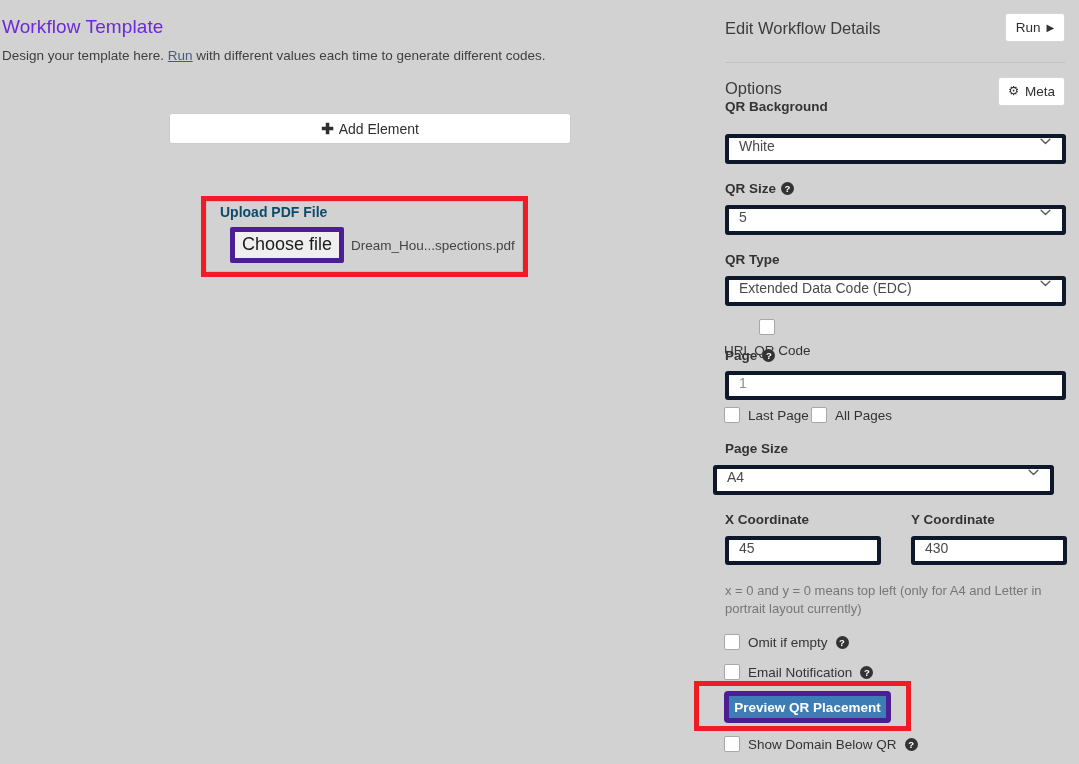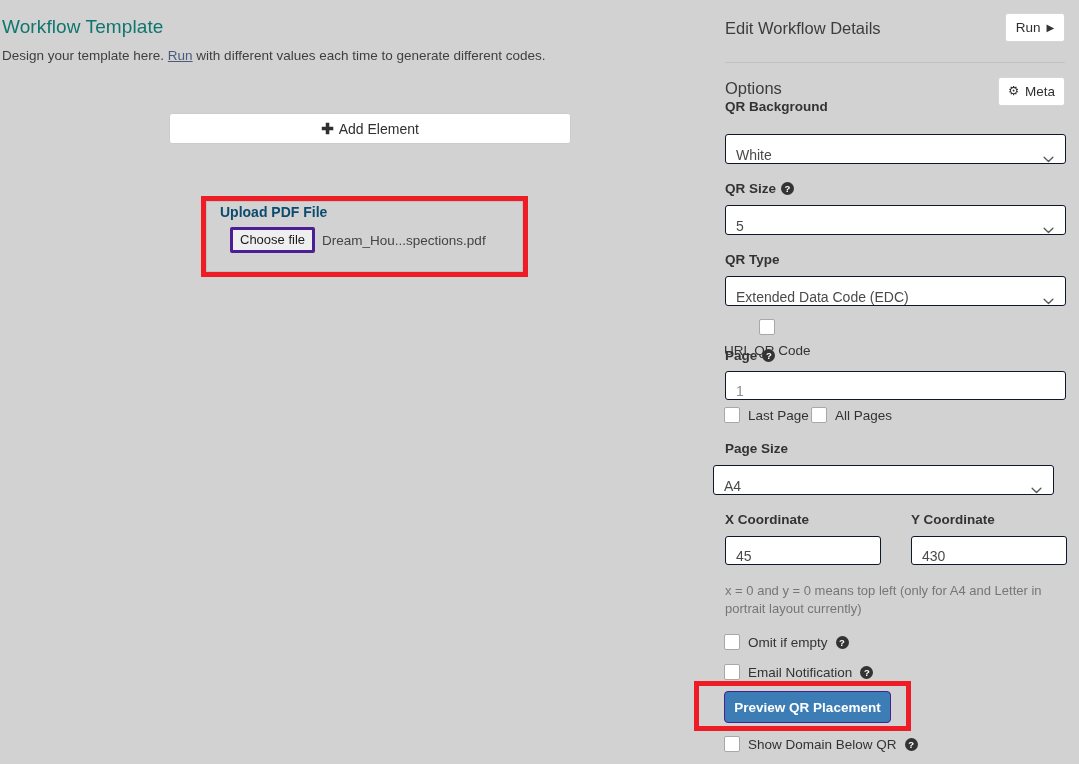--- a/index.html
+++ b/index.html
@@ -19,21 +19,21 @@
   
   #left-panel {
     position: absolute;
     left: 0; top: 0;
     width: 700px; height: 764px;
   }
   .page-title {
     position: absolute;
     left: 2px; top: 16px;
     font-size: 19px;
-    color: #0f766e;
+    color: #6d28d9;
     font-weight: 400;
     letter-spacing: .1px;
   }
   .page-subtitle {
     position: absolute;
     left: 2px; top: 48px;
     font-size: 13.5px;
     color: #3f3f3f;
   }
   .page-subtitle a {
@@ -92,23 +92,23 @@
   }
   #file-row {
     position: absolute;
     left: 230px; top: 227px;
     display: flex;
     align-items: center;
     gap: 7px;
   }
   .choose-file-btn {
     background: #efefef;
-    border: 3px solid #4c1d95;
+    border: 5px solid #4c1d95;
     border-radius: 2px;
-    font-size: 13px;
+    font-size: 18px;
     padding: 2px 7px 3px 7px;
     color: #1c1c1c;
     cursor: pointer;
     font-family: "Liberation Sans", sans-serif;
     line-height: normal;
   }
   .file-name {
     font-size: 13.5px;
     color: #444444;
   }
@@ -190,27 +190,27 @@
     font-size: 9.5px;
     font-weight: bold;
     line-height: 13px;
     text-align: center;
     font-family: "Liberation Sans", sans-serif;
   }
 
   .select-box, .text-input {
     position: absolute;
     background: #ffffff;
-    border: 1px solid #0f172a;
+    border: 4px solid #0f172a;
     border-radius: 3px;
     box-sizing: border-box;
     font-size: 14px;
     color: #4a4a4a;
     display: flex;
-    align-items: flex-end;
+    align-items: flex-start;
     padding: 0 10px;
     font-family: "Liberation Sans", sans-serif;
     cursor: pointer;
   }
   .select-box .chev {
     position: absolute;
     right: 11px;
     width: 11px; height: 7px;
     color: #5a5a5a;
   }
@@ -248,21 +248,21 @@
 
   #preview-highlight {
     left: 694px; top: 681px;
     width: 217px; height: 50px;
   }
   #preview-btn {
     position: absolute;
     left: 24px; top: 691px;
     width: 167px; height: 32px;
     background: #3c7db5;
-    border: 1px solid #4c1d95;
+    border: 5px solid #4c1d95;
     border-radius: 4px;
     color: #ffffff;
     font-size: 13.5px;
     font-weight: bold;
     display: flex;
     align-items: center;
     justify-content: center;
     cursor: pointer;
     box-sizing: border-box;
     font-family: "Liberation Sans", sans-serif;

